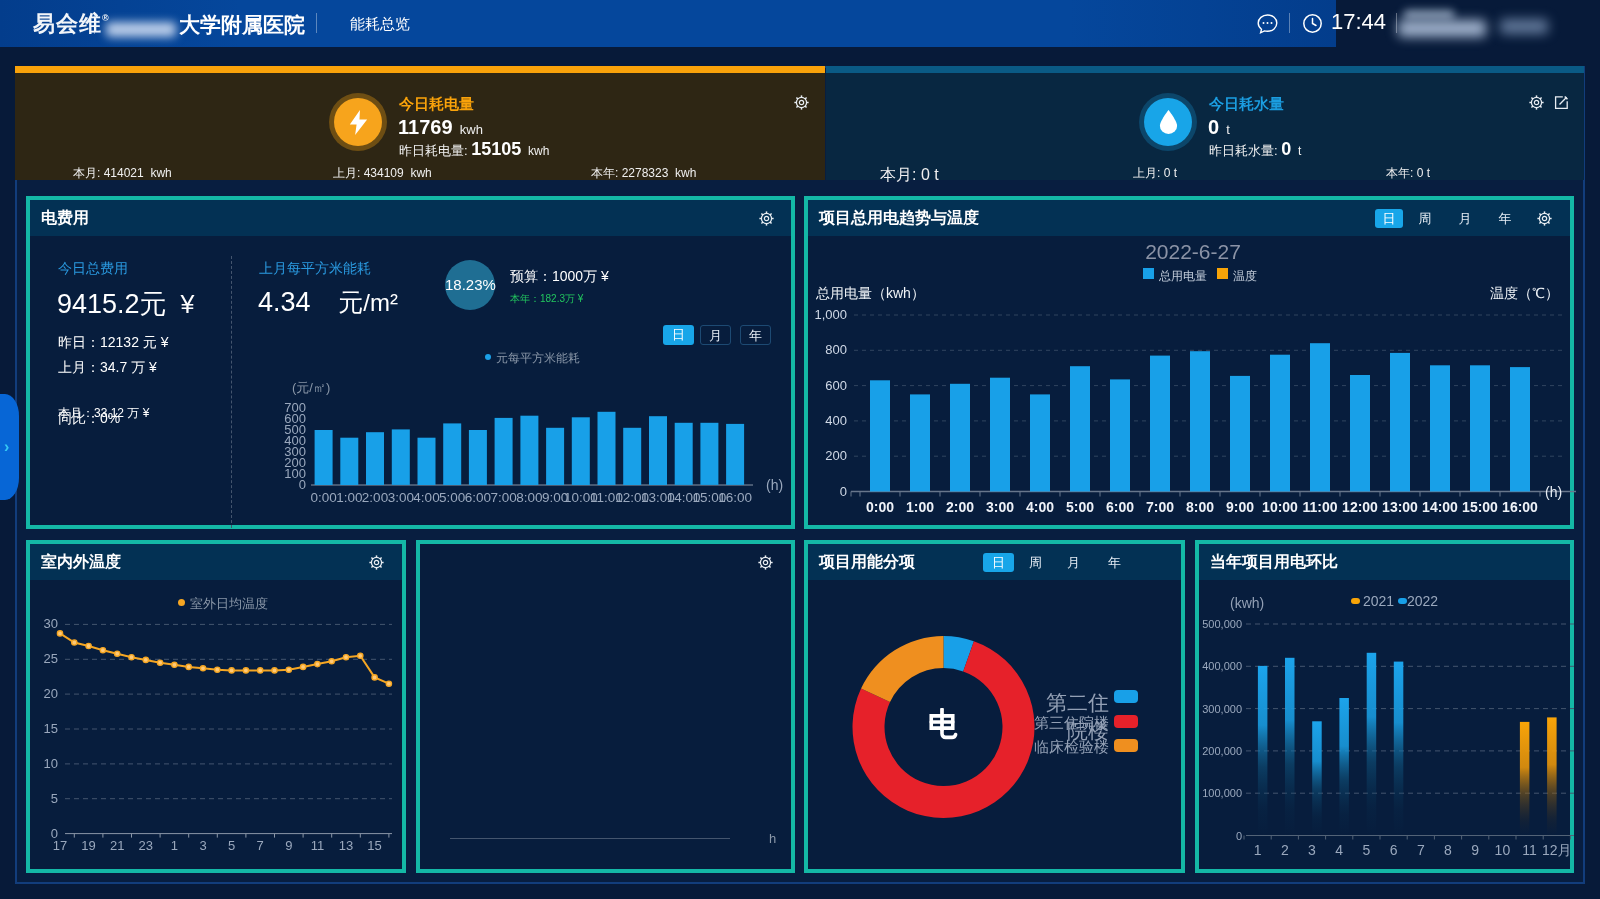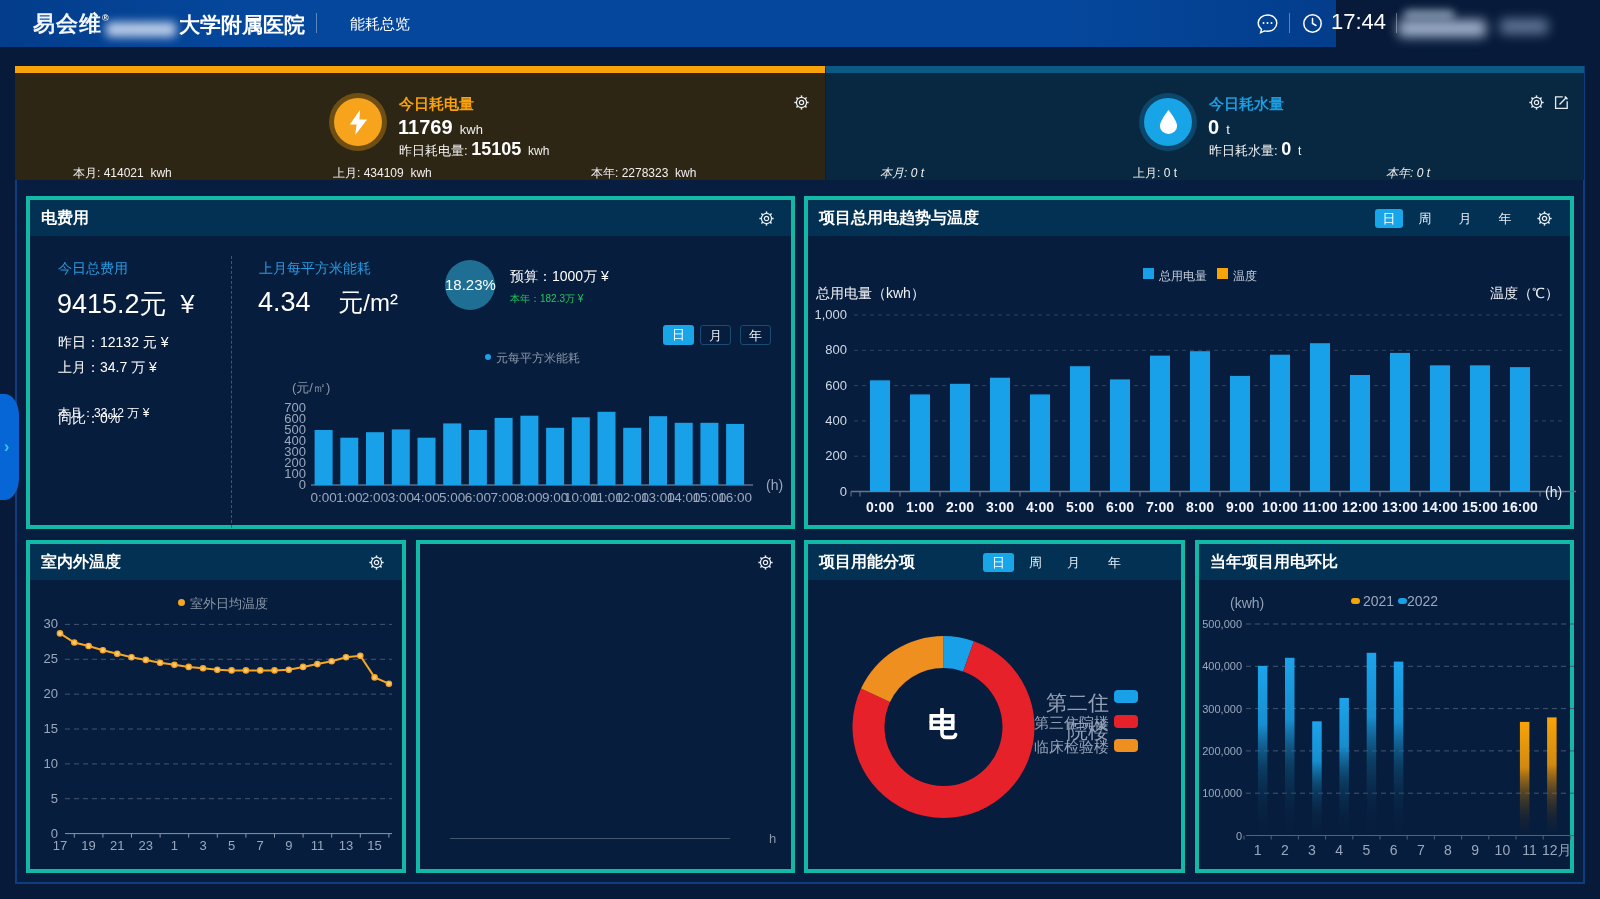--- a/index.html
+++ b/index.html
@@ -71,23 +71,23 @@
 </div>
 <div class="abs" style="left:826px;top:66px;width:758px;height:114px;background:#082741;border-top:7px solid #0a5a85;">
  <div class="abs" style="left:313px;top:20px;width:58px;height:58px;border-radius:50%;background:rgba(24,165,232,.25);"></div>
  <div class="abs" style="left:318px;top:25px;width:48px;height:48px;border-radius:50%;background:#18a5e8;"></div>
  <svg class="abs" style="left:332px;top:36px;" width="21" height="26" viewBox="0 0 22 27">
       <path d="M11 1 C11 1 2 12.4 2 17.6 a9 8.4 0 0 0 18 0 C20 12.4 11 1 11 1 Z" fill="#fff"></path>
     </svg>
  <div class="abs" style="left:383px;top:22px;color:#1b9de0;font-size:15px;font-weight:bold;">今日耗水量</div>
  <div class="abs" style="left:382px;top:43px;color:#fff;font-size:20px;font-weight:bold;">0<span style="font-size:13px;font-weight:normal;color:#efefef;">&nbsp;&nbsp;t</span></div>
  <div class="abs" style="left:383px;top:66px;color:#f2f2f2;font-size:13px;">昨日耗水量: <span style="font-size:18px;font-weight:bold;color:#fff;">0</span><span style="font-size:12px;">&nbsp;&nbsp;t</span></div>
- <div class="abs" style="left:54px;top:92px;color:#f0f0f0;font-size:12px;font-style:italic;">本月: 0 t</div>
+ <div class="abs" style="left:54px;top:92px;color:#f0f0f0;font-size:16px;">本月: 0 t</div>
  <div class="abs" style="left:307px;top:92px;color:#f0f0f0;font-size:12px;">上月: 0 t</div>
- <div class="abs" style="left:560px;top:92px;color:#f0f0f0;font-size:12px;font-style:italic;">本年: 0 t</div>
+ <div class="abs" style="left:560px;top:92px;color:#f0f0f0;font-size:12px;">本年: 0 t</div>
  <svg class="gear" style="left:703px;top:22px;" viewBox="0 0 16 16">
       <path d="M8 0.6 L9.7 1 L10.2 2.6 a5.6 5.6 0 0 1 1.6 .94 L13.4 3 L14.6 4.4 L14 6 a5.6 5.6 0 0 1 .6 1.7 L16 8.6 L15.6 10.3 L14 10.7 a5.6 5.6 0 0 1 -.9 1.6 L13.6 14 L12.2 15.2 L10.7 14.5 a5.6 5.6 0 0 1 -1.8 .6 L8 16.4 Z" fill="none"></path>
       <g fill="none" stroke="#e8edf2" stroke-width="1.3">
         <circle cx="8" cy="8" r="5.4"></circle>
         <circle cx="8" cy="8" r="2.3"></circle>
       </g>
       <g stroke="#e8edf2" stroke-width="1.6">
         <line x1="8" y1="0.4" x2="8" y2="2.6"></line>
         <line x1="8" y1="13.4" x2="8" y2="15.6"></line>
         <line x1="0.4" y1="8" x2="2.6" y2="8"></line>
@@ -204,20 +204,21 @@
         <line x1="8" y1="0.4" x2="8" y2="2.6"></line>
         <line x1="8" y1="13.4" x2="8" y2="15.6"></line>
         <line x1="0.4" y1="8" x2="2.6" y2="8"></line>
         <line x1="13.4" y1="8" x2="15.6" y2="8"></line>
         <line x1="2.6" y1="2.6" x2="4.2" y2="4.2"></line>
         <line x1="11.8" y1="11.8" x2="13.4" y2="13.4"></line>
         <line x1="2.6" y1="13.4" x2="4.2" y2="11.8"></line>
         <line x1="11.8" y1="4.2" x2="13.4" y2="2.6"></line>
       </g>
     </svg>
+ <div class="abs" style="left:0;top:40px;width:770px;text-align:center;color:#8b93a6;font-size:21px;">2022-6-27</div>
  <div class="abs" style="left:335px;top:68px;width:11px;height:11px;background:#18a0e8;"></div>
  <div class="abs" style="left:351px;top:68px;color:#c3cddb;font-size:12px;">总用电量</div>
  <div class="abs" style="left:409px;top:68px;width:11px;height:11px;background:#f7a408;"></div>
  <div class="abs" style="left:425px;top:68px;color:#c3cddb;font-size:12px;">温度</div>
  <div class="abs" style="left:8px;top:85px;color:#f0f4f8;font-size:14px;">总用电量（kwh）</div>
  <div class="abs" style="left:601px;top:85px;width:150px;text-align:right;color:#f0f4f8;font-size:14px;">温度（℃）</div>
 <svg class="abs" style="left:0;top:0;" width="770" height="333" viewBox="0 0 770 333">
       <text x="39" y="119.0" fill="#cfd8e6" font-size="13" text-anchor="end">1,000</text>
       <line x1="46" y1="115.0" x2="756" y2="115.0" stroke="#31455f" stroke-width="1" stroke-dasharray="4 4"></line>
       <text x="39" y="154.3" fill="#cfd8e6" font-size="13" text-anchor="end">800</text>

